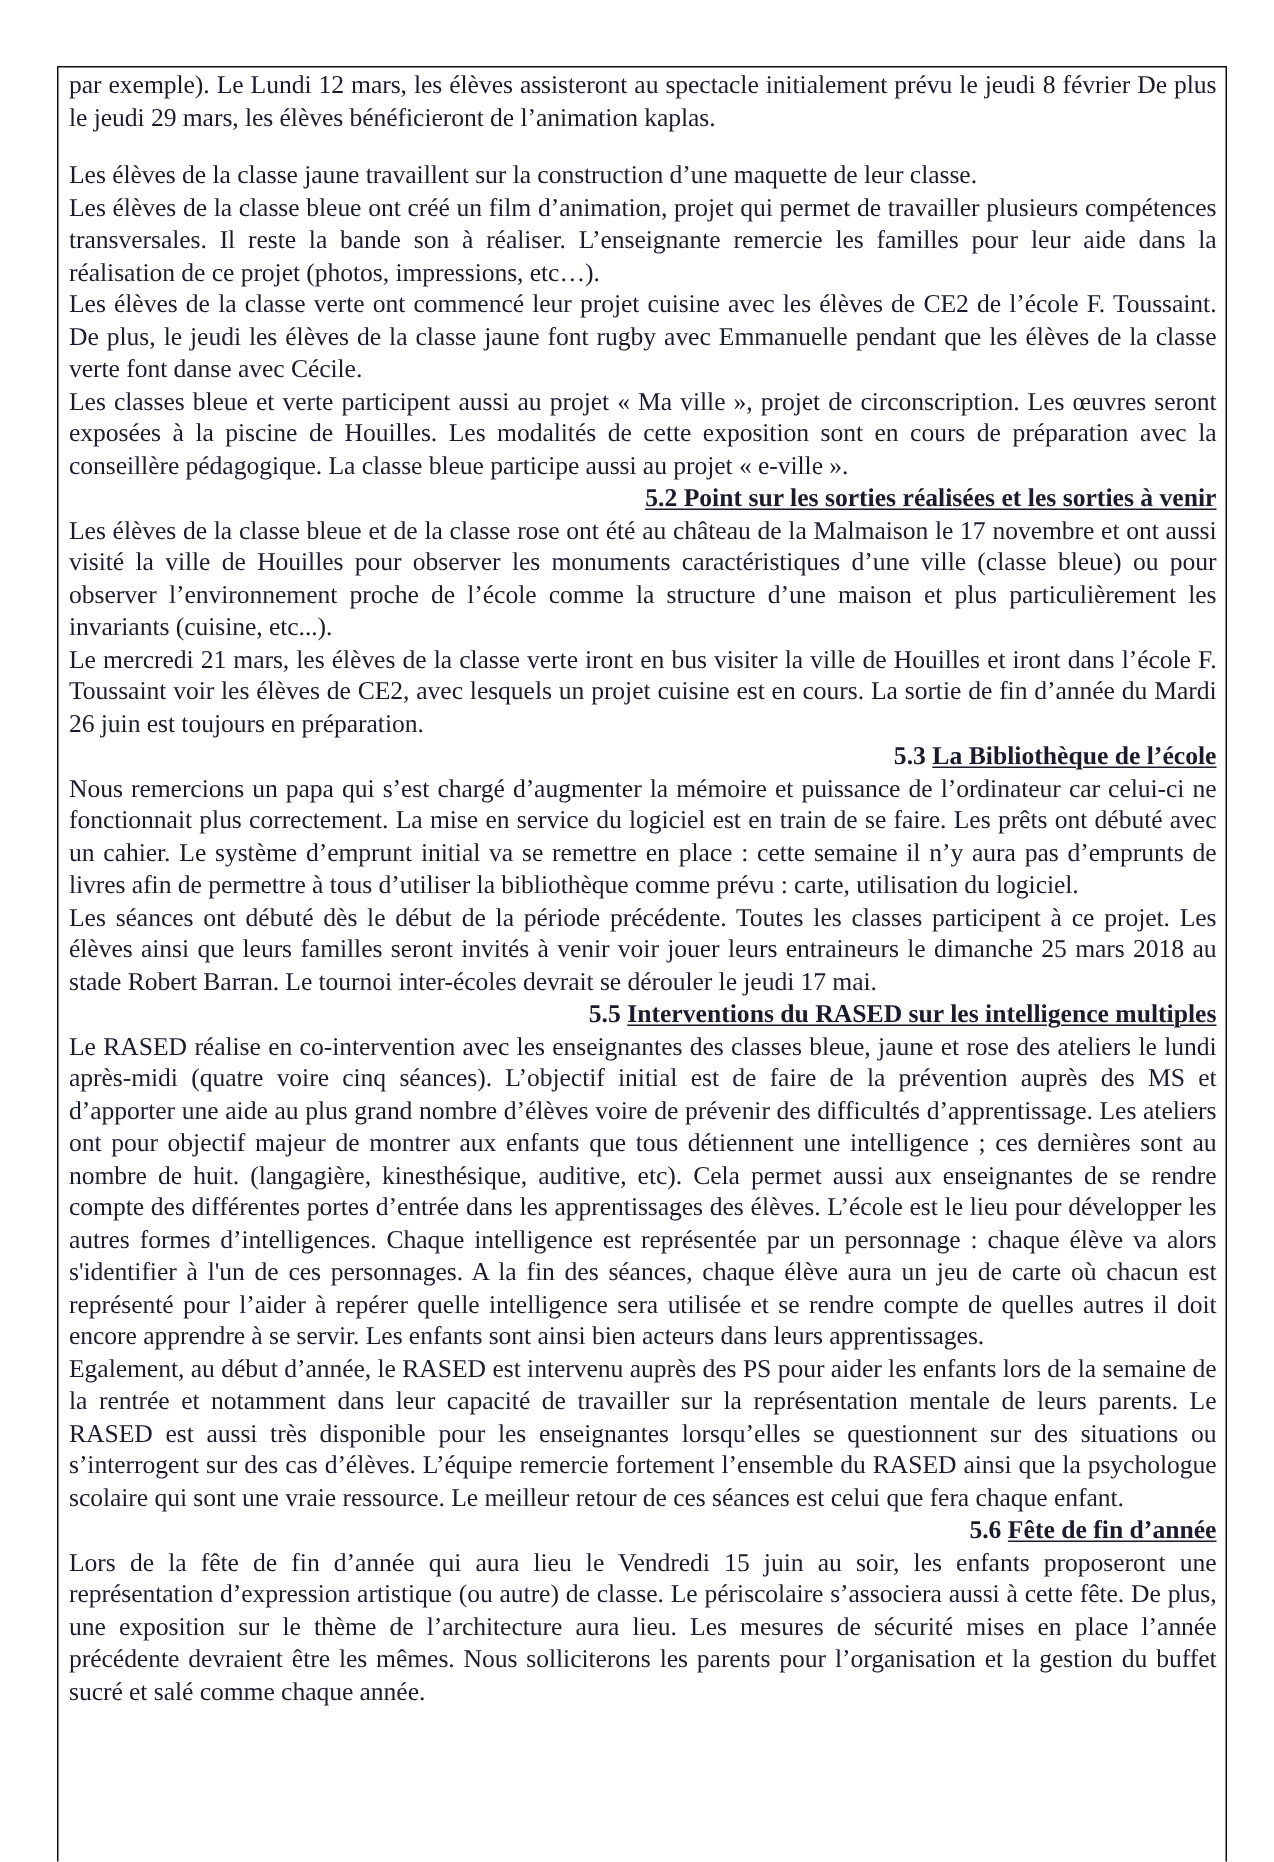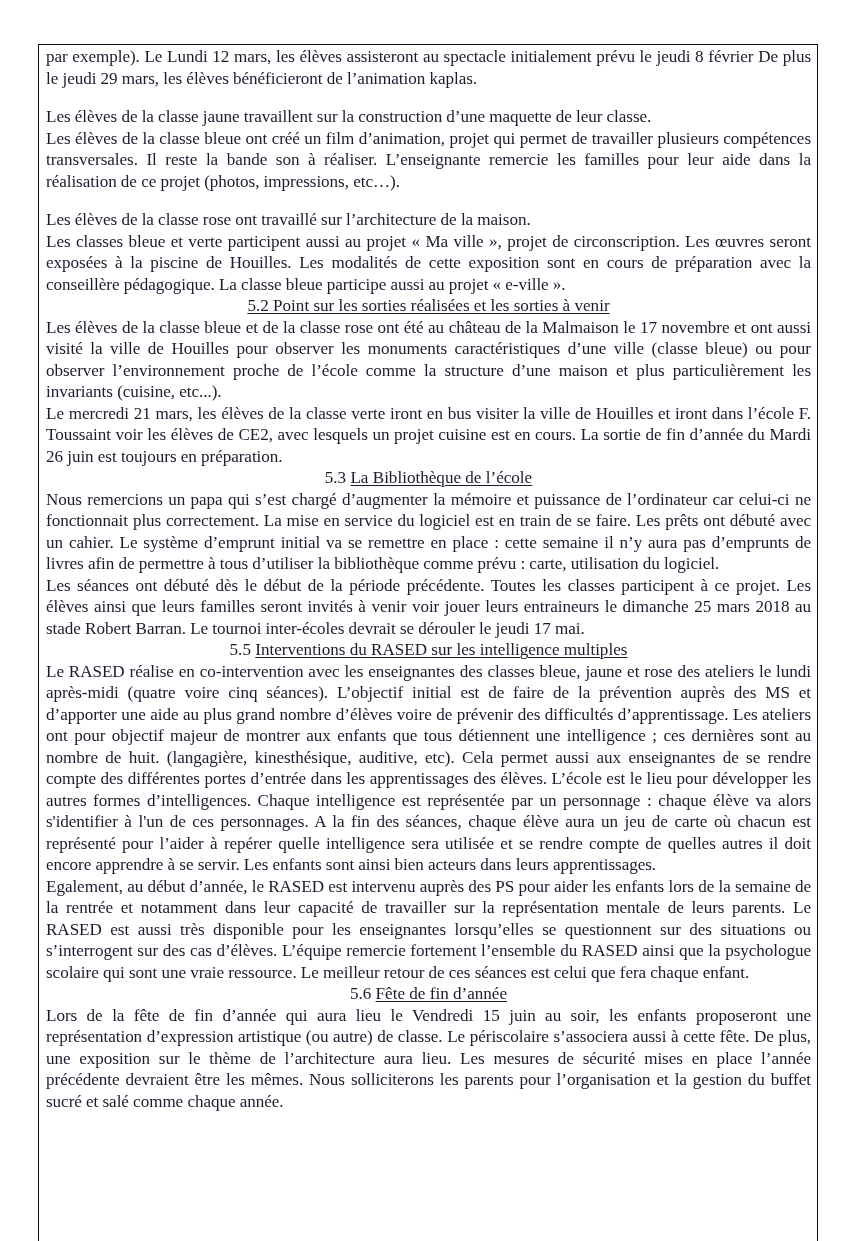--- a/index.html
+++ b/index.html
@@ -43,43 +43,43 @@
   p.para.last-flush {
     text-align-last: left;
     margin-top: 17px;
   }
   
   h2.sec-head,
   h3.sub-head {
     margin: 0;
     font-size: 17.1px;
     line-height: 21.5px;
-    font-weight: normal;
-    text-align: center;
+    font-weight: bold;
+    text-align: right;
   }
   .u {
     text-decoration: underline;
     text-underline-offset: 1.5px;
     text-decoration-thickness: 1px;
   }
 </style>
 </head>
 <body>
 
 <div id="page">
   <div id="page-inner">
 
     <p class="para">par exemple). Le Lundi 12 mars, les élèves assisteront au spectacle initialement prévu le jeudi 8 février De plus le jeudi 29 mars, les élèves bénéficieront de l’animation kaplas.</p>
 
     <p class="para last-flush">Les élèves de la classe jaune travaillent sur la construction d’une maquette de leur classe.</p>
 
     <p class="para">Les élèves de la classe bleue ont créé un film d’animation, projet qui permet de travailler plusieurs compétences transversales. Il reste la bande son à réaliser. L’enseignante remercie les familles pour leur aide dans la réalisation de ce projet (photos, impressions, etc…).</p>
 
-    <p class="para last-flush">Les élèves de la classe rose ont travaillé sur l’architecture de la maison.</p>
 
+    <p class="para">Les élèves de la classe verte ont commencé leur projet cuisine avec les élèves de CE2 de l’école F. Toussaint. De plus, le jeudi les élèves de la classe jaune font rugby avec Emmanuelle pendant que les élèves de la classe verte font danse avec Cécile.</p>
 
     <p class="para">Les classes bleue et verte participent aussi au projet « Ma ville », projet de circonscription. Les œuvres seront exposées à la piscine de Houilles. Les modalités de cette exposition sont en cours de préparation avec la conseillère pédagogique. La classe bleue participe aussi au projet « e-ville ».</p>
 
     <h2 class="sec-head">
       <span class="u">5.2 Point sur les sorties réalisées et les sorties à venir</span>
     </h2>
 
 
     <p class="para">Les élèves de la classe bleue et de la classe rose ont été au château de la Malmaison le 17 novembre et ont aussi visité la ville de Houilles pour observer les monuments caractéristiques d’une ville (classe bleue) ou pour observer l’environnement proche de l’école comme la structure d’une maison et plus particulièrement les invariants (cuisine, etc...).</p>
 

